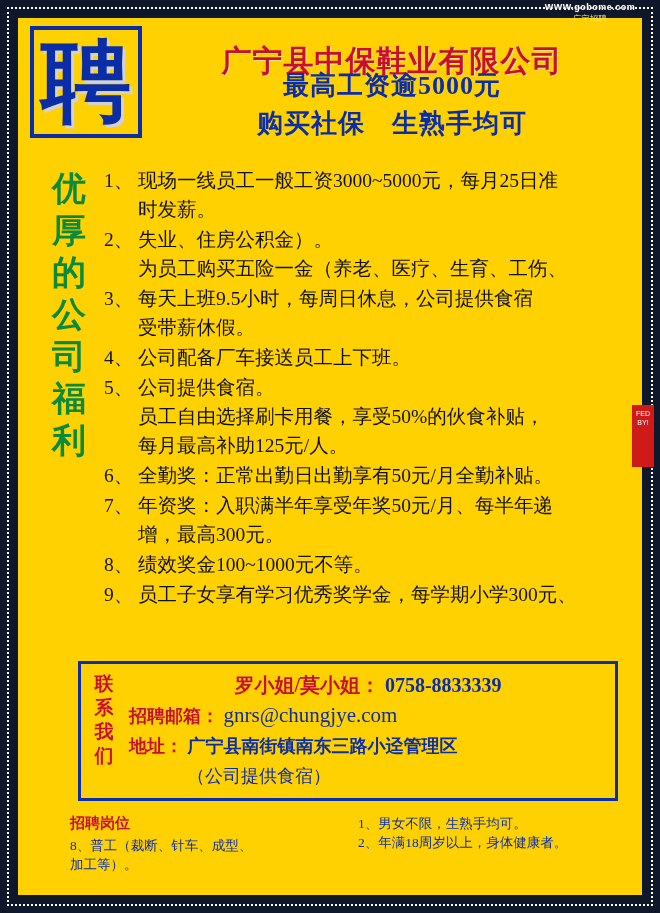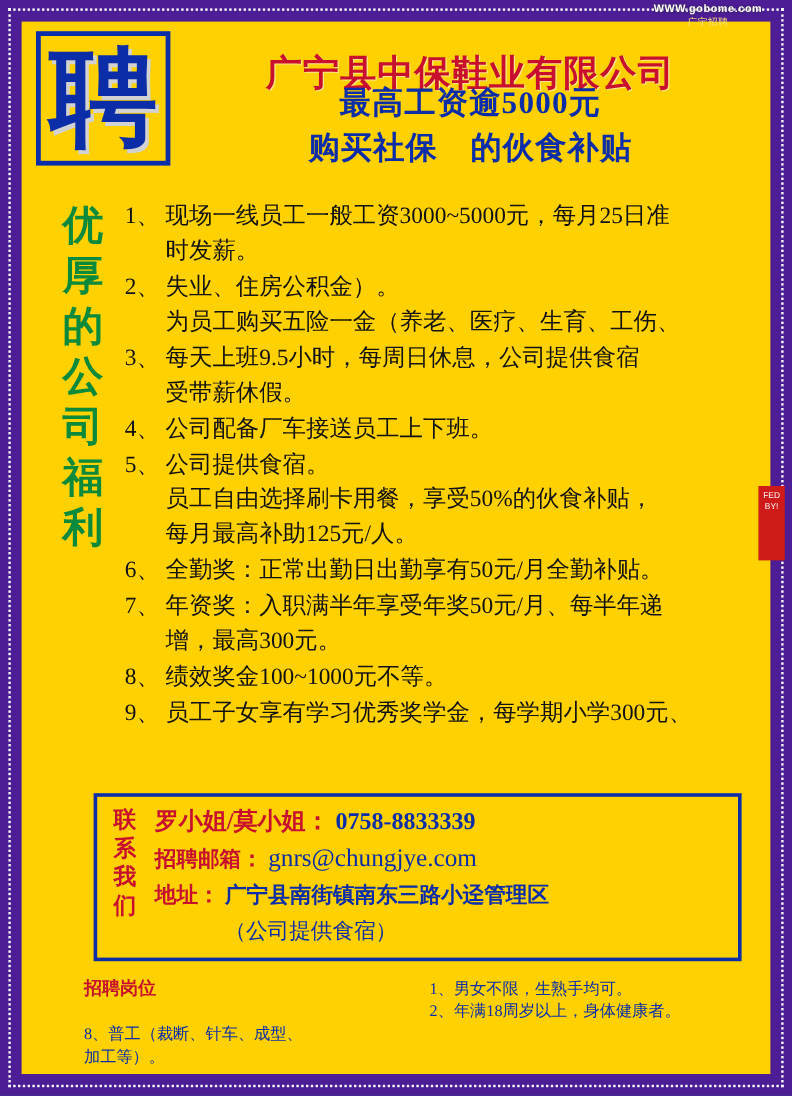--- a/index.html
+++ b/index.html
@@ -12,21 +12,21 @@
     height: 913px;
     font-family: "Liberation Sans", sans-serif;
     overflow: hidden;
     position: relative;
   }
 
   
   .poster {
     position: absolute;
     inset: 0;
-    background: #4c1d95;
+    background: #0f172a;
   }
   .dotted-frame {
     position: absolute;
     left: 7px; top: 7px; right: 7px; bottom: 7px;
     border: 2px dotted #ffffff;
     box-sizing: border-box;
   }
 
   
   .watermark {
@@ -197,21 +197,21 @@
   .contact-lines {
     position: absolute;
     left: 48px;
     top: 6px;
     right: 8px;
     font-family: "Liberation Serif", serif;
     font-size: 19px;
     line-height: 30px;
     color: #0b2ea8;
   }
-  .contact-lines .l1 { color: #c8102e; font-weight: bold; font-size: 20px; }
+  .contact-lines .l1 { color: #c8102e; font-weight: bold; font-size: 20px; text-align: center; }
   .contact-lines .l1 .phone { color: #0b2ea8; }
   .contact-lines .l2 { color: #c8102e; font-weight: bold; font-size: 18px;}
   .contact-lines .l2 .mail { color: #0b2ea8; font-weight: normal; font-size: 21px; }
   .contact-lines .l3 { color: #c8102e; font-weight: bold; font-size: 18px;}
   .contact-lines .l3 .addr { color: #0b2ea8; }
   .contact-lines .l4 { color: #0b2ea8; font-size: 18px; padding-left: 58px;}
 
   
   .bottom {
     position: absolute;
@@ -220,21 +220,21 @@
     width: 556px;
     display: flex;
     gap: 20px;
   }
   .bbox { width: 268px; }
   .btitle {
     font-family: "Liberation Serif", serif;
     font-weight: bold;
     font-size: 15px;
     color: #c8102e;
-    margin-bottom: 19px;
+    margin-bottom: 3px;
   }
   .bline {
     font-family: "Liberation Serif", serif;
     font-size: 13.5px;
     line-height: 19px;
     color: #0b2ea8;
   }
 </style>
 </head>
 <body>
@@ -252,21 +252,21 @@
     <div>BY!</div>
   </div>
 
   <div class="yellow">
 
     <div class="header">
       <div class="pin-box"></div>
       <div class="pin-char">聘</div>
       <div class="company-name">广宁县中保鞋业有限公司</div>
       <div class="headline1">最高工资逾5000元</div>
-      <div class="headline2">购买社保　的伙食补贴</div>
+      <div class="headline2">购买社保　生熟手均可</div>
     </div>
 
     <div class="vertical-slogan">
       <span>优</span>
       <span>厚</span>
       <span>的</span>
       <span>公</span>
       <span>司</span>
       <span>福</span>
       <span>利</span>

